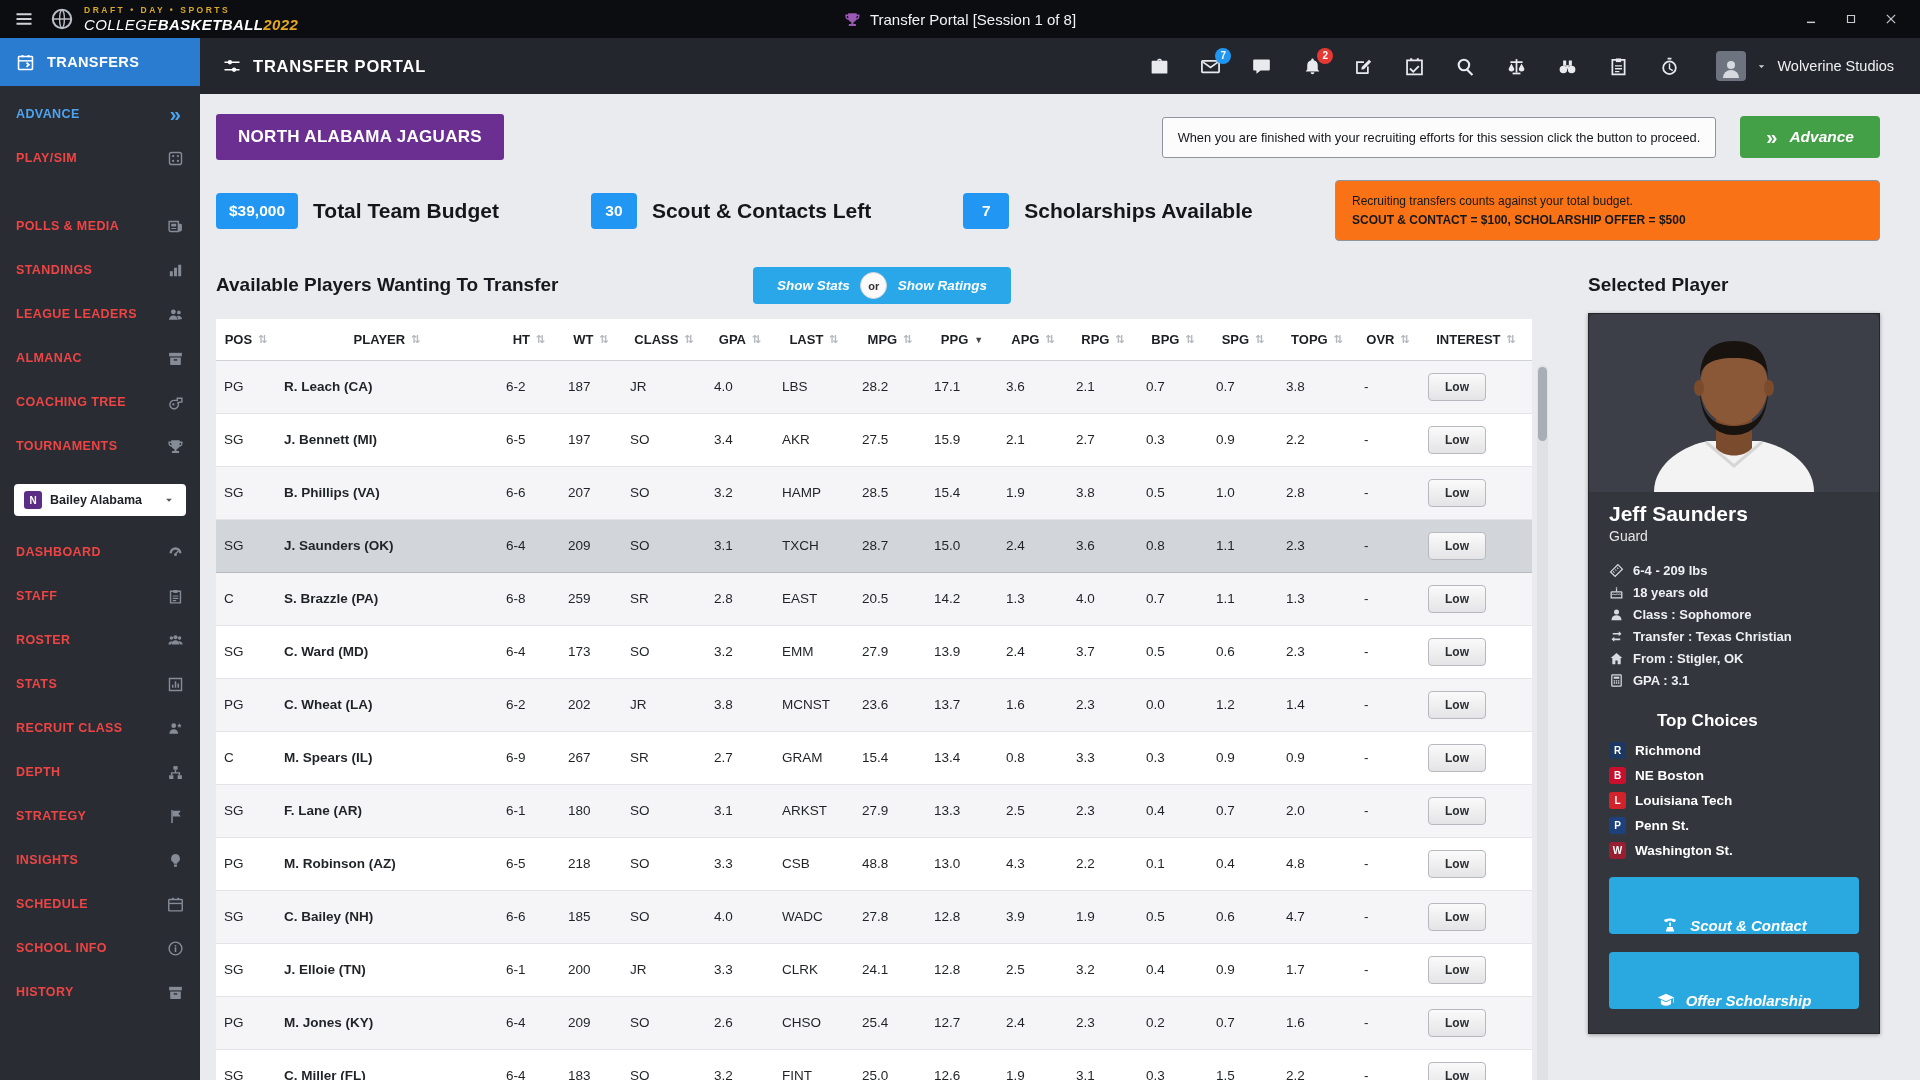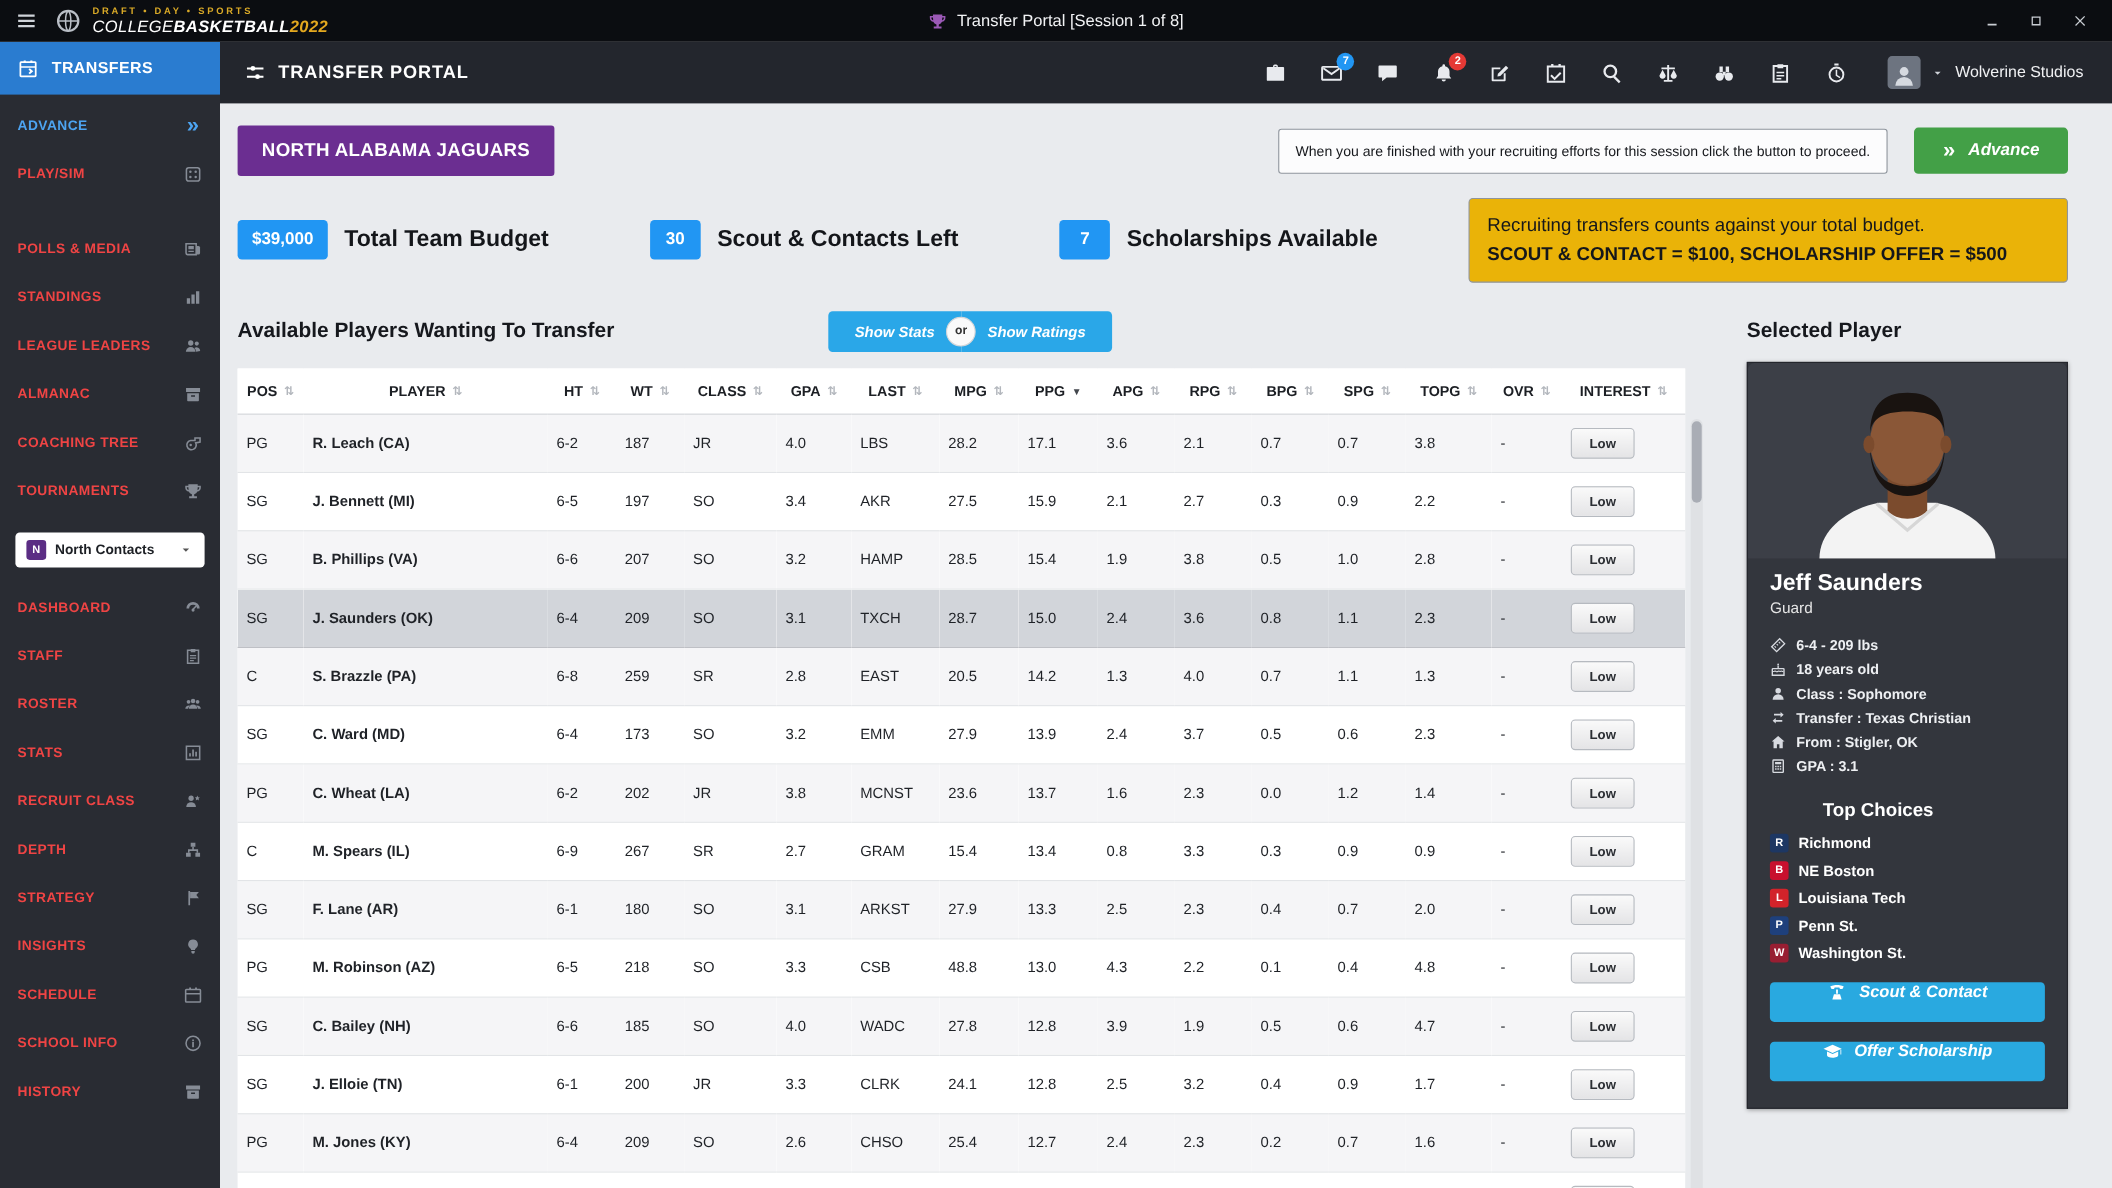--- a/index.html
+++ b/index.html
@@ -62,21 +62,21 @@
   .adv-group{display:flex;align-items:center;gap:24px;}
   .adv-note{background:#fcfcfd;border:1px solid #8f959d;border-radius:3px;padding:12px 15px;font-size:12.8px;color:#15171b;white-space:nowrap;}
   .adv-btn{display:flex;align-items:center;gap:12px;background:#43a047;color:#fff;border:none;border-radius:4px;padding:12px 26px;font-weight:700;font-style:italic;font-size:15.5px;cursor:pointer;}
   .adv-btn .icon{font-size:20px;line-height:10px;}
 
   .row-budget{display:flex;align-items:center;margin-top:20px;}
   .chips{display:flex;align-items:flex-end;gap:92px;}
   .chip{display:flex;align-items:center;gap:15px;}
   .chip-badge{background:#2196f3;color:#fff;font-weight:700;font-size:15.5px;padding:9px 13px;border-radius:4px;min-width:46px;text-align:center;}
   .chip-label{font-size:21px;font-weight:600;color:#14161a;}
-  .budget-note{margin-left:auto;background:#eab308;border:1px solid #8f959d;border-radius:4px;padding:11px 16px;font-size:17px;line-height:1.55;color:#15171b;min-width:545px;}
+  .budget-note{margin-left:auto;background:#f97316;border:1px solid #8f959d;border-radius:4px;padding:11px 16px;font-size:12px;line-height:1.55;color:#15171b;min-width:545px;}
   .budget-note .bold{font-weight:700;}
 
   .row-main{display:flex;margin-top:26px;gap:40px;align-items:flex-start;}
   .players{flex:1;min-width:0;}
   .players-head{position:relative;height:42px;margin-bottom:10px;}
   .ph-title{font-size:19px;font-weight:700;position:absolute;top:7px;left:0;}
   .toggle{position:absolute;left:0;right:0;top:0;display:flex;justify-content:center;align-items:center;}
   .tg-btn{background:#2aa7e8;color:#fff;font-weight:700;font-style:italic;font-size:13.5px;padding:11px 24px;border:none;cursor:pointer;}
   .tg-left{border-radius:4px 0 0 4px;}
   .tg-right{border-radius:0 4px 4px 0;}
@@ -105,21 +105,21 @@
   .pcard{background:#33363d;border:1px solid #24262c;border-radius:0;color:#fff;padding-bottom:24px;box-shadow:0 1px 4px rgba(0,0,0,.35);}
   .portrait{height:178px;border-radius:6px 6px 0 0;overflow:hidden;}
   .portrait svg{width:100%;height:100%;display:block;}
   .p-name{font-size:21px;font-weight:700;padding:10px 20px 0;}
   .p-pos{font-size:14px;color:#e5e5e5;padding:2px 20px 12px;}
   .p-detail{display:flex;align-items:center;gap:9px;padding:0 20px;margin:7px 0;font-size:13px;font-weight:600;color:#eef0f3;}
   .p-detail .icon{width:15px;height:15px;color:#d7dae0;flex-shrink:0;}
   .p-choices-label{padding:16px 20px 3px;font-size:17px;font-weight:700;margin-left:48px;}
   .p-choice{display:flex;align-items:center;gap:9px;padding:0 20px;margin:8px 0;font-size:13.5px;font-weight:600;}
   .choice-logo{width:17px;height:17px;border-radius:3px;color:#fff;font-size:10px;font-weight:700;display:flex;align-items:center;justify-content:center;flex-shrink:0;}
-  .p-btn{display:flex;align-items:flex-start;justify-content:center;gap:11px;background:#29a9e0;border:none;border-radius:4px;color:#fff;font-weight:700;font-style:italic;font-size:15px;height:36px;width:calc(100% - 40px);margin:18px 20px 0;cursor:pointer;}
+  .p-btn{display:flex;align-items:flex-end;justify-content:center;gap:11px;background:#29a9e0;border:none;border-radius:4px;color:#fff;font-weight:700;font-style:italic;font-size:15px;height:57px;width:calc(100% - 40px);margin:18px 20px 0;cursor:pointer;}
   .p-btn .icon{width:18px;height:18px;}
 </style>
 </head>
 <body>
 
 <div class="titlebar">
   <span class="icon tb-menu" data-icon="menu">
       <svg viewBox="0 0 24 24" fill="currentColor">
         <path d="M3 5h18v2.4H3zM3 10.8h18v2.4H3zM3 16.6h18v2.4H3z"></path>
       </svg>
@@ -268,21 +268,21 @@
           <span class="icon" data-icon="trophy">
             <svg viewBox="0 0 24 24" fill="currentColor">
               <path d="M6 3h12v2h4v2.5c0 2.6-1.9 4.7-4.4 5A6.1 6.1 0 0113.5 16v2.5H17V21H7v-2.5h3.5V16a6.1 6.1 0 01-4.1-3.5C3.9 12.2 2 10.1 2 7.5V5h4V3zM4 7v.5C4 9 5 10.2 6.3 10.5L6 7H4zm16 0h-2l-.3 3.5C19 10.2 20 9 20 7.5V7z"></path>
             </svg>
           </span>
         </div>
       </nav>
 
     <div class="team-select">
       <span class="team-logo" style="background: rgb(91, 45, 132);">N</span>
-      <span>North Contacts</span>
+      <span>Bailey Alabama</span>
       <span class="icon team-caret" data-icon="caret">
           <svg viewBox="0 0 24 24" fill="currentColor">
             <path d="M7 9.8l5 5 5-5z"></path>
           </svg>
         </span>
     </div>
 
     <nav class="side-group">
 
         <div class="side-item">

